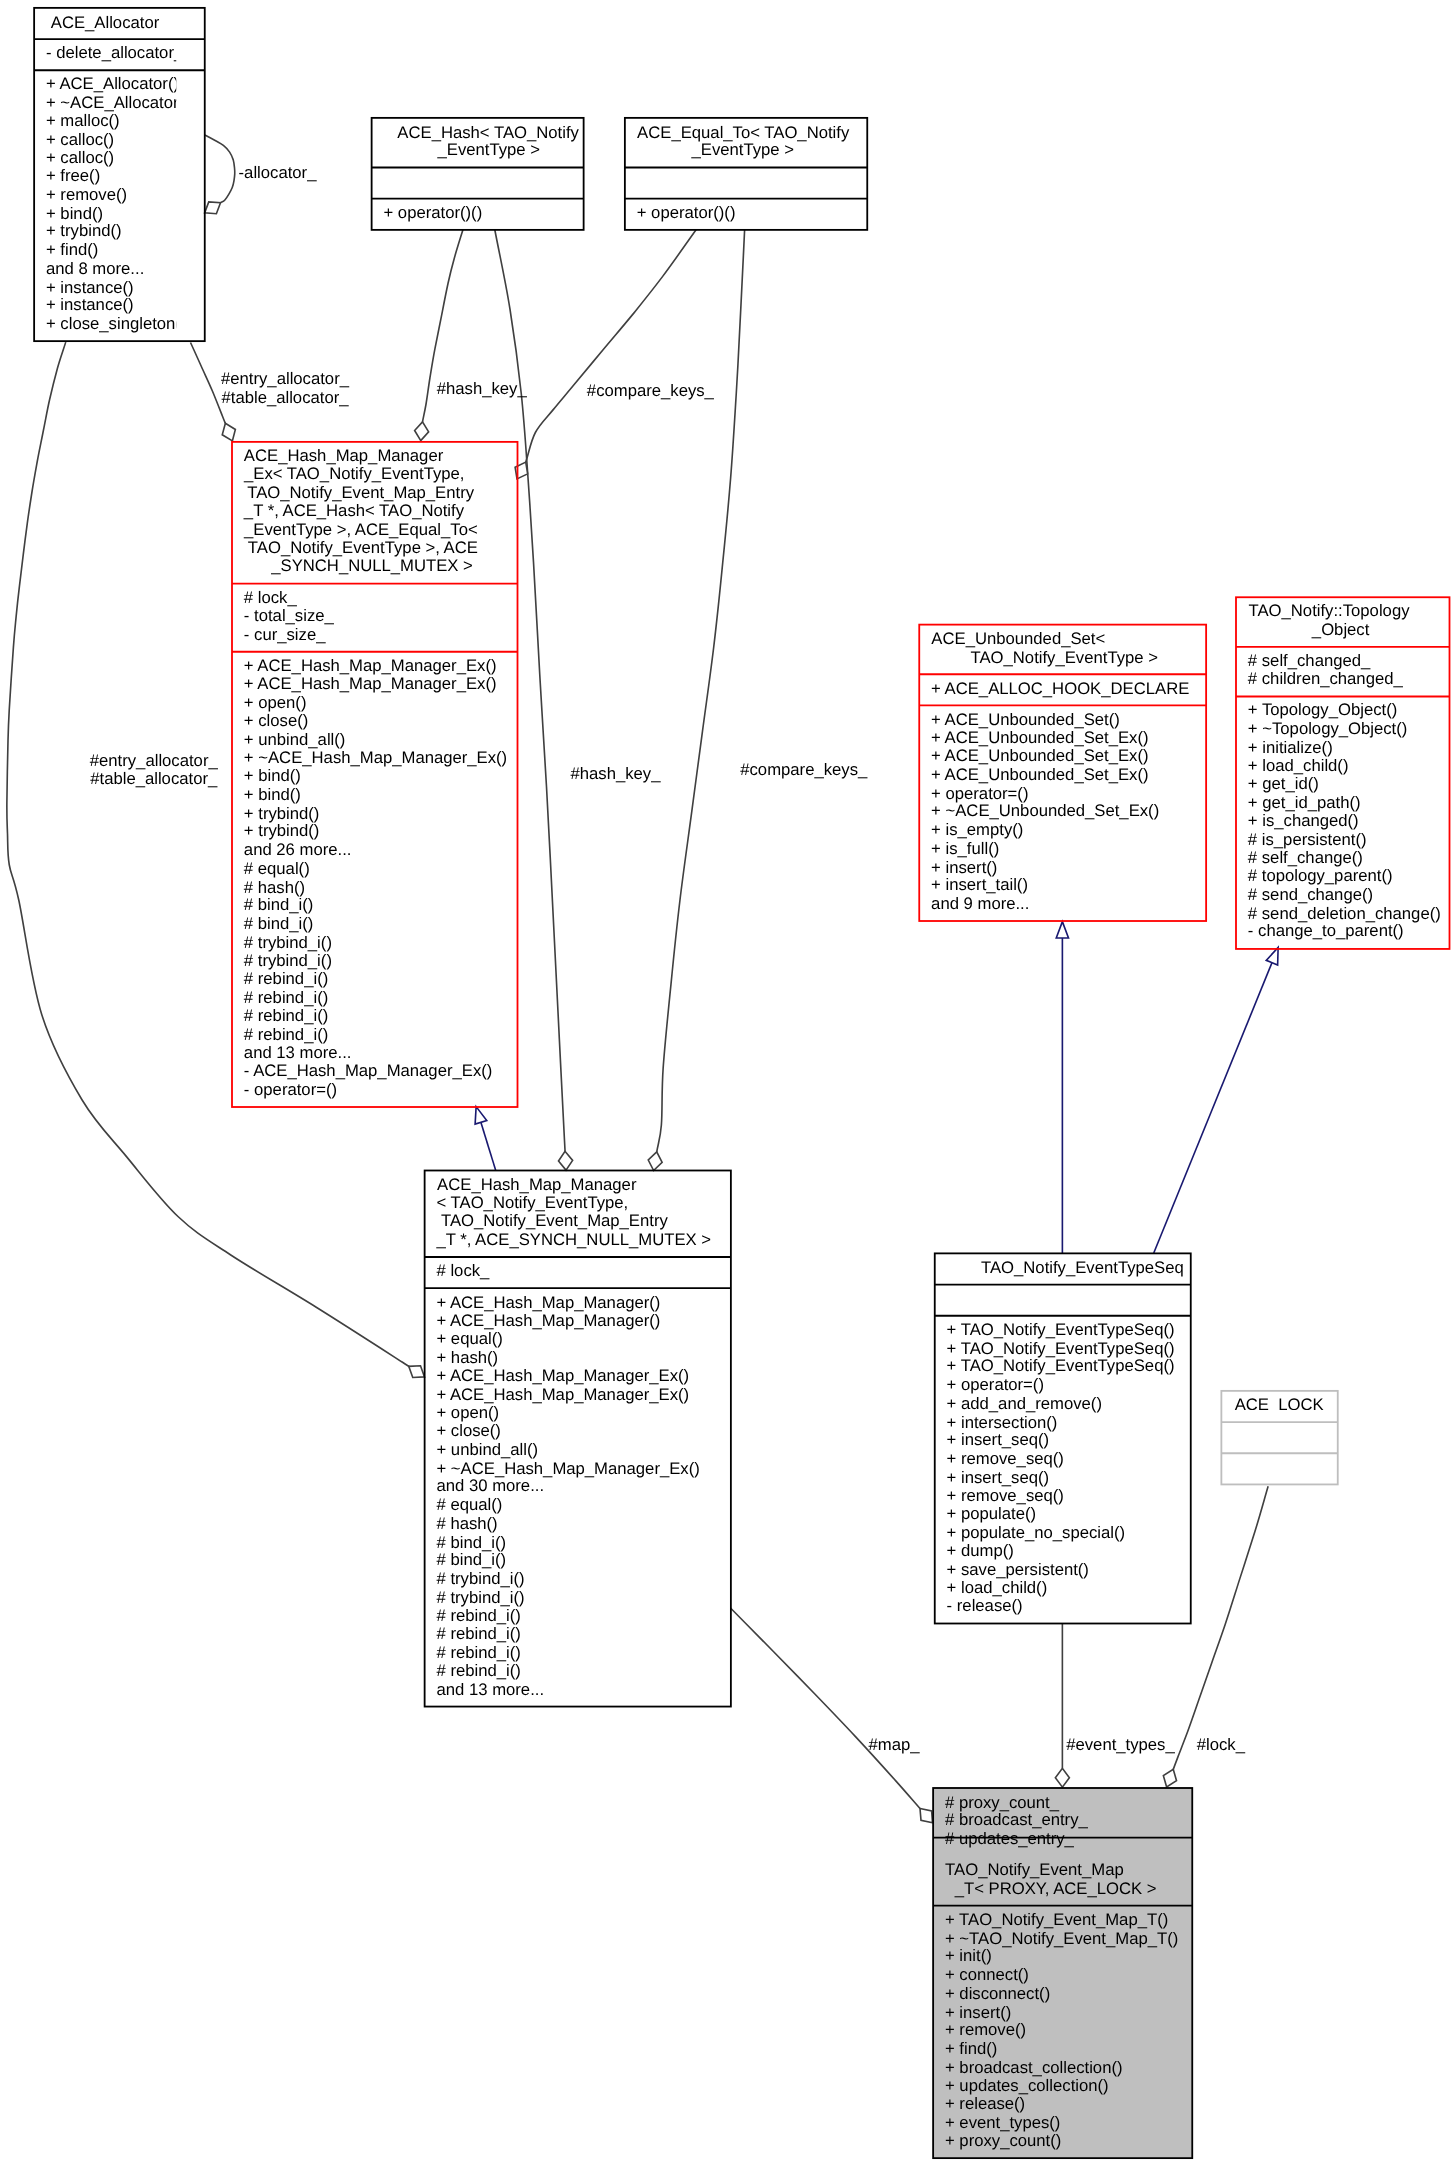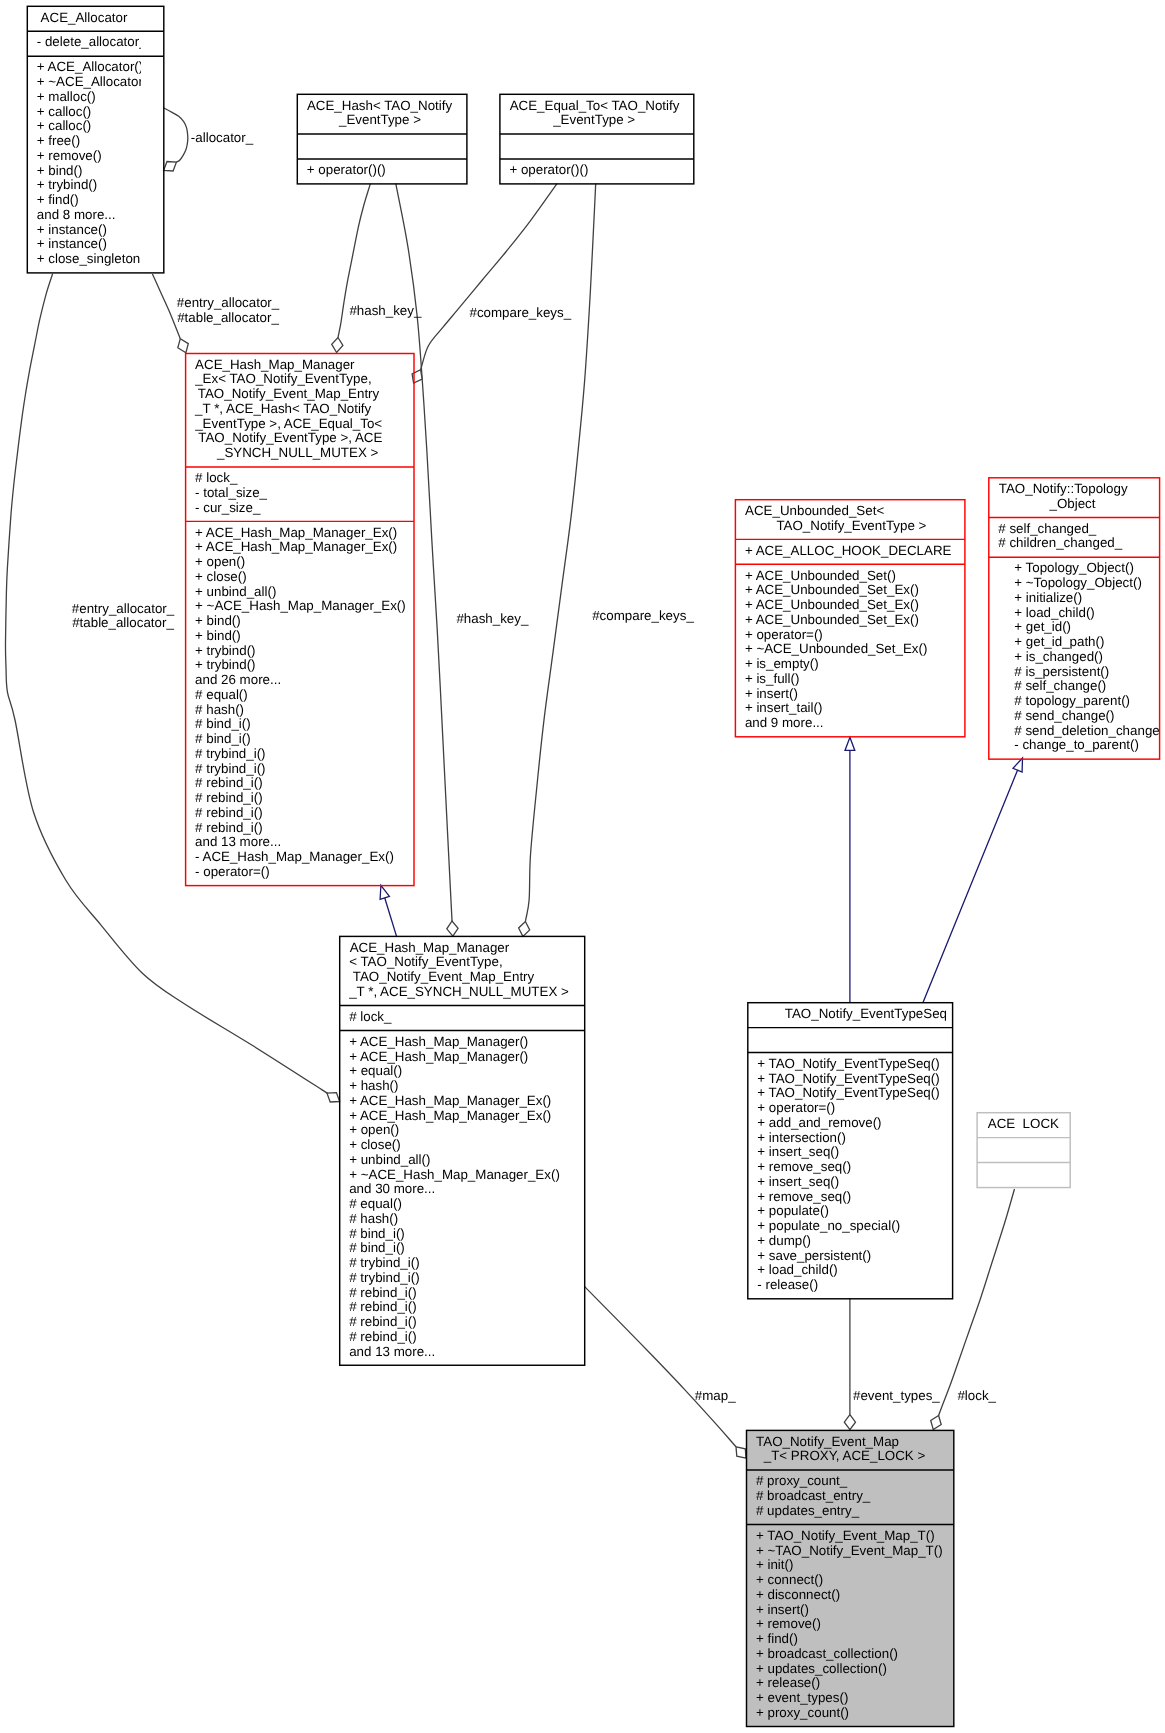--- a/index.html
+++ b/index.html
@@ -85,21 +85,21 @@
   <div class="ln">+ bind()</div>
   <div class="ln">+ trybind()</div>
   <div class="ln">+ find()</div>
   <div class="ln">and 8 more...</div>
   <div class="ln">+ instance()</div>
   <div class="ln">+ instance()</div>
   <div class="ln">+ close_singleton()</div>
  </div>
 </div>
 <div class="node" style="left:297.0px;top:94.0px;width:169.6px;height:89.60px;">
- <div class="sec msec" style="height:39.70px;">
+ <div class="sec msec" style="height:39.70px;margin-left:11px;">
   <div class="ln" style="padding-left:0.1px;">ACE_Hash&lt; TAO_Notify</div>
   <div class="ln" style="padding-left:32.2px;">_EventType &gt;</div>
  </div>
  <div class="sec msec" style="height:24.95px;">
  </div>
  <div class="sec msec" style="height:24.95px;">
   <div class="ln">+ operator()()</div>
  </div>
 </div>
 <div class="node" style="left:499.6px;top:94.0px;width:193.9px;height:89.60px;">
@@ -179,21 +179,21 @@
 </div>
 <div class="node hl" style="left:988.5px;top:477.5px;width:170.8px;height:281.35px;">
  <div class="sec msec" style="height:39.70px;">
   <div class="ln" style="padding-left:0.5px;">TAO_Notify::Topology</div>
   <div class="ln" style="padding-left:51.2px;">_Object</div>
  </div>
  <div class="sec msec" style="height:39.70px;">
   <div class="ln"># self_changed_</div>
   <div class="ln"># children_changed_</div>
  </div>
- <div class="sec msec" style="height:248px;margin-left:16px;">
+ <div class="sec msec" style="height:248px;">
   <div class="ln">+ Topology_Object()</div>
   <div class="ln">+ ~Topology_Object()</div>
   <div class="ln">+ initialize()</div>
   <div class="ln">+ load_child()</div>
   <div class="ln">+ get_id()</div>
   <div class="ln">+ get_id_path()</div>
   <div class="ln">+ is_changed()</div>
   <div class="ln"># is_persistent()</div>
   <div class="ln"># self_change()</div>
   <div class="ln"># topology_parent()</div>
@@ -265,28 +265,28 @@
 <div class="node faded" style="left:976.8px;top:1112.4px;width:93.1px;height:74.85px;">
  <div class="sec tsec" style="height:16px;">
   <div class="ln">ACE_LOCK</div>
  </div>
  <div class="sec msec" style="height:24.95px;">
  </div>
  <div class="sec msec" style="height:24.95px;">
  </div>
 </div>
 <div class="node focus" style="left:746.2px;top:1430.1px;width:207.3px;height:296.10px;">
- <div class="sec msec" style="height:39.70px;">
-  <div class="ln" style="padding-left:0.1px;">TAO_Notify_Event_Map</div>
-  <div class="ln" style="padding-left:7.8px;">_T&lt; PROXY, ACE_LOCK &gt;</div>
- </div>
  <div class="sec msec" style="height:54.45px;">
   <div class="ln"># proxy_count_</div>
   <div class="ln"># broadcast_entry_</div>
   <div class="ln"># updates_entry_</div>
+ </div>
+ <div class="sec msec" style="height:39.70px;">
+  <div class="ln" style="padding-left:0.1px;">TAO_Notify_Event_Map</div>
+  <div class="ln" style="padding-left:7.8px;">_T&lt; PROXY, ACE_LOCK &gt;</div>
  </div>
  <div class="sec msec" style="height:201.95px;">
   <div class="ln">+ TAO_Notify_Event_Map_T()</div>
   <div class="ln">+ ~TAO_Notify_Event_Map_T()</div>
   <div class="ln">+ init()</div>
   <div class="ln">+ connect()</div>
   <div class="ln">+ disconnect()</div>
   <div class="ln">+ insert()</div>
   <div class="ln">+ remove()</div>
   <div class="ln">+ find()</div>

